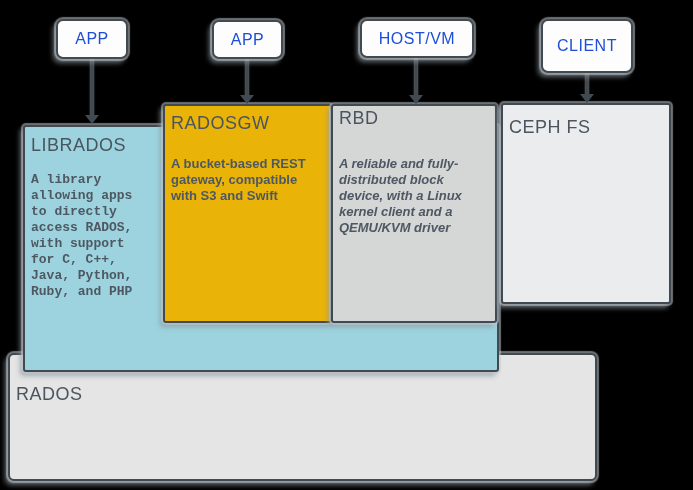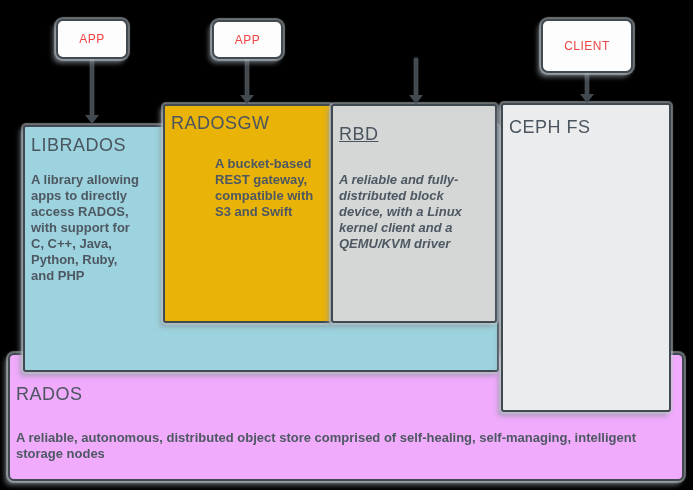--- a/index.html
+++ b/index.html
@@ -14,44 +14,44 @@
     box-shadow:0 0 1px 2px rgba(196,204,209,0.55), -3px 4px 5px rgba(140,150,158,0.7);
   }
   .layer-title{
     font-size:18px;letter-spacing:0.5px;color:#4b555f;line-height:22px;
     font-weight:400;
   }
   .layer-desc{
     font-size:13px;color:#4e5862;line-height:16px;font-weight:700;
   }
   
-  .rados{left:8px;top:353px;width:676px;height:128px;background:#f0abfc;border-radius:6px;z-index:1;padding:0 10px 0 6px;}
+  .rados{left:8px;top:353px;width:589px;height:128px;background:#e5e5e5;border-radius:6px;z-index:1;padding:0 10px 0 6px;}
   .rados .layer-title{margin:28px 0 0 0;}
   .rados .layer-desc{margin-top:25px;width:652px;}
   
   .librados{left:23px;top:125px;width:476px;height:247px;background:#9cd3de;border-radius:3px;z-index:2;padding:0 6px;}
   .librados .layer-title{margin-top:7px;}
-  .librados .layer-desc{margin-top:16px;width:112px;}
+  .librados .layer-desc{margin-top:16px;width:112px;font-family:Liberation Mono, monospace;}
   
   .radosgw{left:163px;top:104px;width:169px;height:219px;background:#eab308;border-radius:3px;z-index:3;padding:0 6px;}
   .radosgw .layer-title{margin-top:6px;}
-  .radosgw .layer-desc{margin-top:22px;margin-left:44px;}
+  .radosgw .layer-desc{margin-top:22px;}
   
   .rbd{left:331px;top:104px;width:166px;height:219px;background:#d5d7d7;border-radius:3px;z-index:3;padding:0 6px;}
-  .rbd .layer-title{margin-top:17px;text-decoration:underline;}
+  .rbd .layer-title{margin-top:1px;}
   .rbd .layer-desc{margin-top:27px;font-style:italic;}
   
-  .cephfs{left:501px;top:103px;width:170px;height:309px;background:#ebeced;border-radius:3px;z-index:3;padding:0 6px;}
+  .cephfs{left:501px;top:103px;width:170px;height:201px;background:#ebeced;border-radius:3px;z-index:3;padding:0 6px;}
   .cephfs .layer-title{margin-top:11px;}
   .cephfs .layer-desc{margin-top:26px;}
   
   .topnode{
     display:flex;align-items:center;justify-content:center;
     background:#fdfdfd;border-radius:7px;z-index:5;
-    font-size:12px;letter-spacing:0.5px;color:#ef4444;
+    font-size:16px;letter-spacing:0.5px;color:#1d4ed8;
   }
   .app1{left:56px;top:19px;width:72px;height:40px;}
   .app2{left:212px;top:20px;width:71px;height:39px;}
   .hostvm{left:360px;top:19px;width:114px;height:39px;}
   .client{left:541px;top:19px;width:92px;height:54px;}
   
   .arrow{position:absolute;width:14px;z-index:4;}
   .arrow .line{
     position:absolute;left:50%;transform:translateX(-50%);
     top:0;bottom:8px;width:3px;background:#414951;
@@ -67,21 +67,20 @@
   .a3{left:409px;top:58px;height:46px;}
   .a4{left:580px;top:58px;height:45px;}
 </style>
 </head>
 <body>
 
 <div class="canvas">
 
   <div class="box rados">
     <div class="layer-title">RADOS</div>
-    <div class="layer-desc">A reliable, autonomous, distributed object store comprised of self-healing, self-managing, intelligent storage nodes</div>
   </div>
 
   <div class="box librados">
     <div class="layer-title">LIBRADOS</div>
     <div class="layer-desc">A library allowing apps to directly access RADOS, with support for C, C++, Java, Python, Ruby, and PHP</div>
   </div>
 
   <div class="box radosgw">
     <div class="layer-title">RADOSGW</div>
     <div class="layer-desc">A bucket-based REST gateway, compatible with S3 and Swift</div>
@@ -112,17 +111,20 @@
     <div class="line"></div>
     <div class="head"></div>
   </div>
 
   <div class="box topnode app1">
     <span>APP</span>
   </div>
   <div class="box topnode app2">
     <span>APP</span>
   </div>
+  <div class="box topnode hostvm">
+    <span>HOST/VM</span>
+  </div>
   <div class="box topnode client">
     <span>CLIENT</span>
   </div>
 
 </div>
 
 </body></html>

